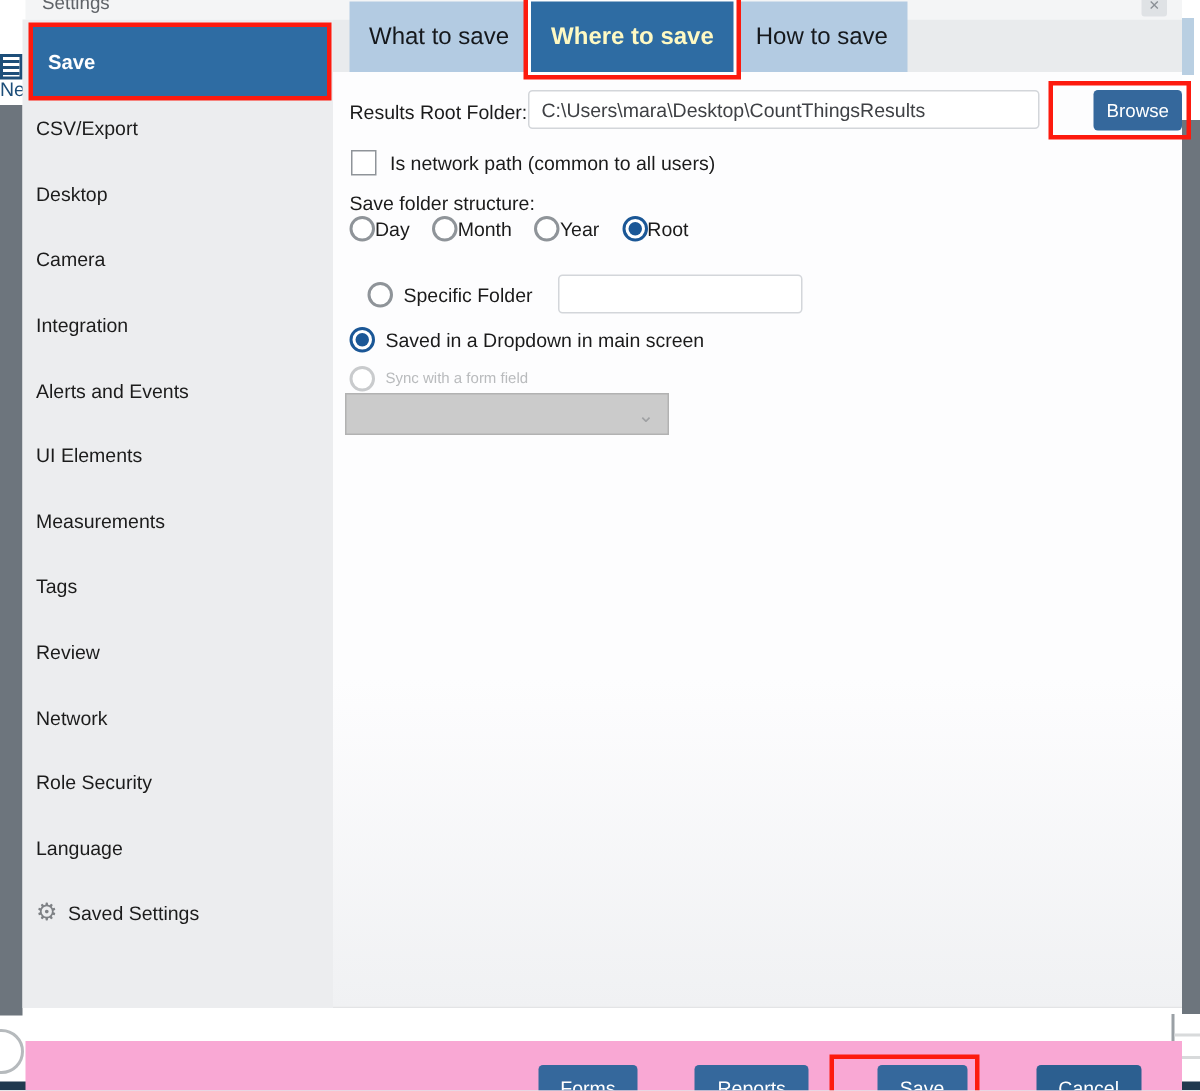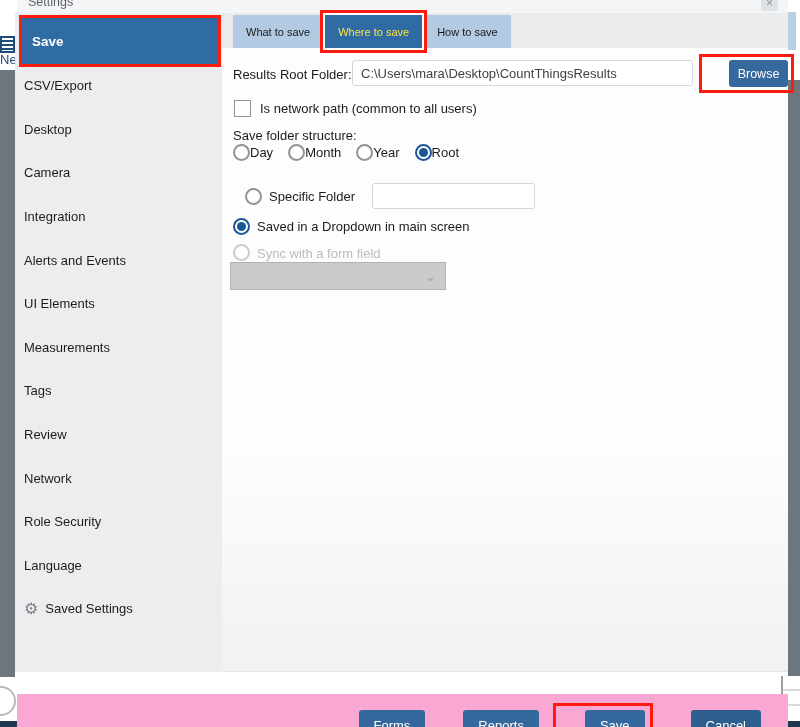--- a/index.html
+++ b/index.html
@@ -27,22 +27,22 @@
   
   .sidebar{position:absolute;left:15px;top:13px;width:207px;height:659px;background:#ecedef;}
   .side-item{height:43.6px;display:flex;align-items:center;padding-left:9px;font-size:13px;color:#1c1c1c;cursor:default;}
   .side-item.save{margin:5px 4px 0 7px;height:46px;background:#2e6ca3;color:#fff;font-weight:bold;font-size:13.5px;
     padding-left:10px;box-shadow:0 0 0 3px #fd1a0e;}
   .gear{color:#7e8185;font-size:16px;margin-right:7px;line-height:1;}
 
   
   .tabband{position:absolute;left:222px;top:13px;width:566px;height:35px;background:#e9ebed;
     display:flex;align-items:flex-end;padding-left:11px;gap:2px;box-sizing:border-box;}
-  .tab{height:31px;display:flex;align-items:center;padding:1px 13px;background:#b3cbe2;font-size:11px;color:#15181c;cursor:default;}
-  .tab.selected{background:#2e6ca3;color:#fde047;font-weight:normal;position:relative;z-index:5;
+  .tab{height:31px;display:flex;align-items:center;padding:8px 13px;background:#b3cbe2;font-size:16px;color:#15181c;cursor:default;}
+  .tab.selected{background:#2e6ca3;color:#fef9c3;font-weight:bold;position:relative;z-index:5;
     box-shadow:0 0 0 2px #fff,0 0 0 5px #fd1a0e;}
 
   
   .content{position:absolute;left:222px;top:48px;width:566px;height:624px;
     background:linear-gradient(#fdfdfe 65%,#f0f1f3);border-bottom:1px solid #e3e4e6;box-sizing:border-box;}
   .lbl{font-size:13px;color:#1b1b1b;}
   .lbl-root{position:absolute;left:11px;top:19px;}
   .input-root{position:absolute;left:130px;top:12px;width:341px;height:26px;border:1px solid #d3d6da;border-radius:3px;
     padding:0 8px;font-size:13px;color:#3f4145;background:#fff;font-family:inherit;box-sizing:border-box;}
   .browse-wrap{position:absolute;left:477px;top:6px;border:3px solid #fd1a0e;padding:3px;}
@@ -57,21 +57,21 @@
   .radio-opt{display:flex;align-items:center;gap:0;}
   .radio{width:13px;height:13px;border-radius:50%;border:2px solid #8f9499;background:#fff;position:relative;flex:none;}
   .radio.checked{border-color:#1b5796;}
   .radio.checked::after{content:"";position:absolute;inset:2px;border-radius:50%;background:#1b5796;}
   .radio.disabled{border-color:#c9cbcd;}
 
   .specific-row{position:absolute;left:23px;top:135px;display:flex;align-items:center;gap:7px;font-size:13px;color:#1b1b1b;}
   .input-specific{width:163px;height:26px;margin-left:10px;border:1px solid #d3d6da;border-radius:3px;background:#fff;
     box-sizing:border-box;font-family:inherit;font-size:12.5px;padding:0 6px;}
   .dropdown-row{position:absolute;left:11px;top:170px;display:flex;align-items:center;gap:7px;font-size:13px;color:#1b1b1b;}
-  .sync-row{position:absolute;left:11px;top:196px;display:flex;align-items:flex-end;gap:7px;font-size:13px;color:#b9bbbd;}
+  .sync-row{position:absolute;left:11px;top:196px;display:flex;align-items:center;gap:7px;font-size:10px;color:#b9bbbd;}
 
   .form-select{position:absolute;left:8px;top:214px;width:216px;height:28px;background:#cbcbcb;border:1px solid #b2b2b2;
     box-sizing:border-box;display:flex;align-items:center;justify-content:flex-end;padding-right:9px;color:#9fa1a3;}
   .chevron{font-size:13px;line-height:1;}
 
   
   .footer{position:absolute;left:17px;top:694px;width:771px;height:62px;background:#f9a8d4;
     display:flex;align-items:center;justify-content:flex-end;gap:14px;padding-right:27px;box-sizing:border-box;}
   .btn-footer{height:30px;padding:0 15px;font-size:13px;border-radius:3px;}
   .btn-cancel{background:#2c5f90;}

